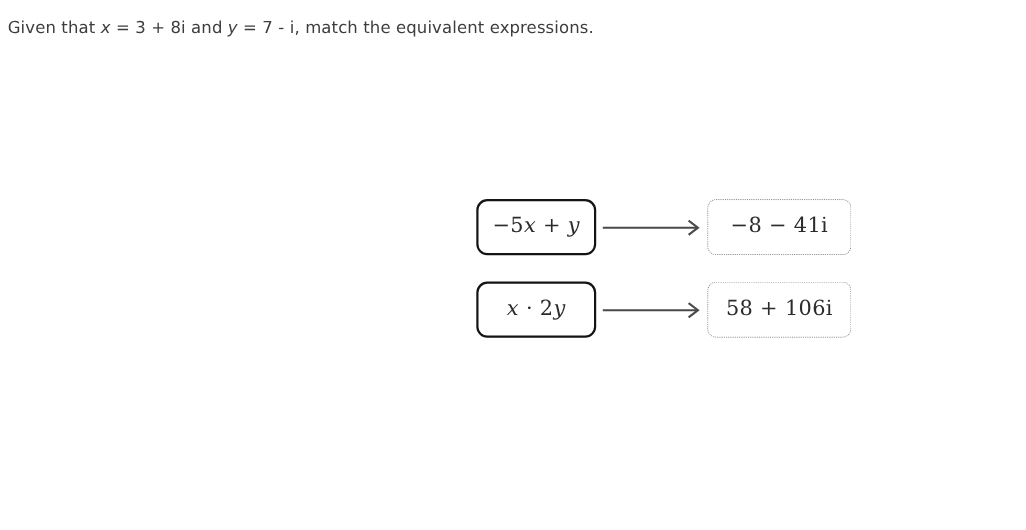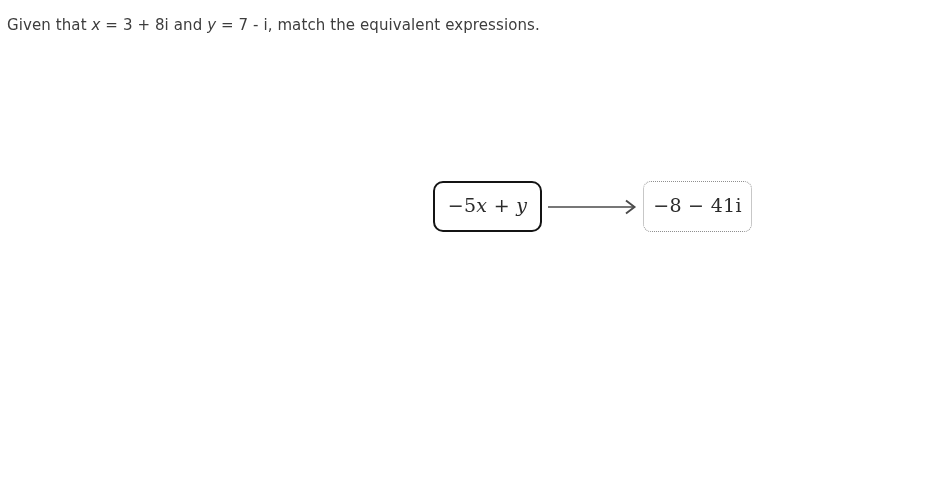--- a/index.html
+++ b/index.html
@@ -46,21 +46,21 @@
   }
   .tile em { font-style: italic; }
   .expression-tile {
     width: 109px;
     border: 2.5px solid #141414;
     border-radius: 10px;
     line-height: 44px;
     cursor: pointer;
   }
   .result-tile {
-    width: 109px;
+    width: 131px;
     border: 1px dotted #8f8f8f;
     border-radius: 8px;
     line-height: 47px;
     cursor: pointer;
   }
   .arrow {
     width: 101px;
     height: 18px;
     flex: 0 0 auto;
     display: block;
@@ -76,15 +76,23 @@
   <div class="match-row">
     <div class="tile expression-tile"><span>−5</span><em>x</em><span> + </span><em>y</em></div>
     <svg class="arrow" viewBox="0 0 101 18">
       <line x1="6" y1="9" x2="91" y2="9" stroke="#4a4a4a" stroke-width="1.7"></line>
       <polyline points="84,2.5 92.5,9 84,15.5" fill="none" stroke="#4a4a4a" stroke-width="1.9"></polyline>
     </svg>
     <div class="tile result-tile">−8 − 41i</div>
   </div>
 
 
+  <div class="match-row">
+    <div class="tile expression-tile"><span></span><em>x</em><span> · 2</span><em>y</em></div>
+    <svg class="arrow" viewBox="0 0 101 18">
+      <line x1="6" y1="9" x2="91" y2="9" stroke="#4a4a4a" stroke-width="1.7"></line>
+      <polyline points="84,2.5 92.5,9 84,15.5" fill="none" stroke="#4a4a4a" stroke-width="1.9"></polyline>
+    </svg>
+    <div class="tile result-tile">58 + 106i</div>
+  </div>
 
 
 </div>
 
 </body></html>

